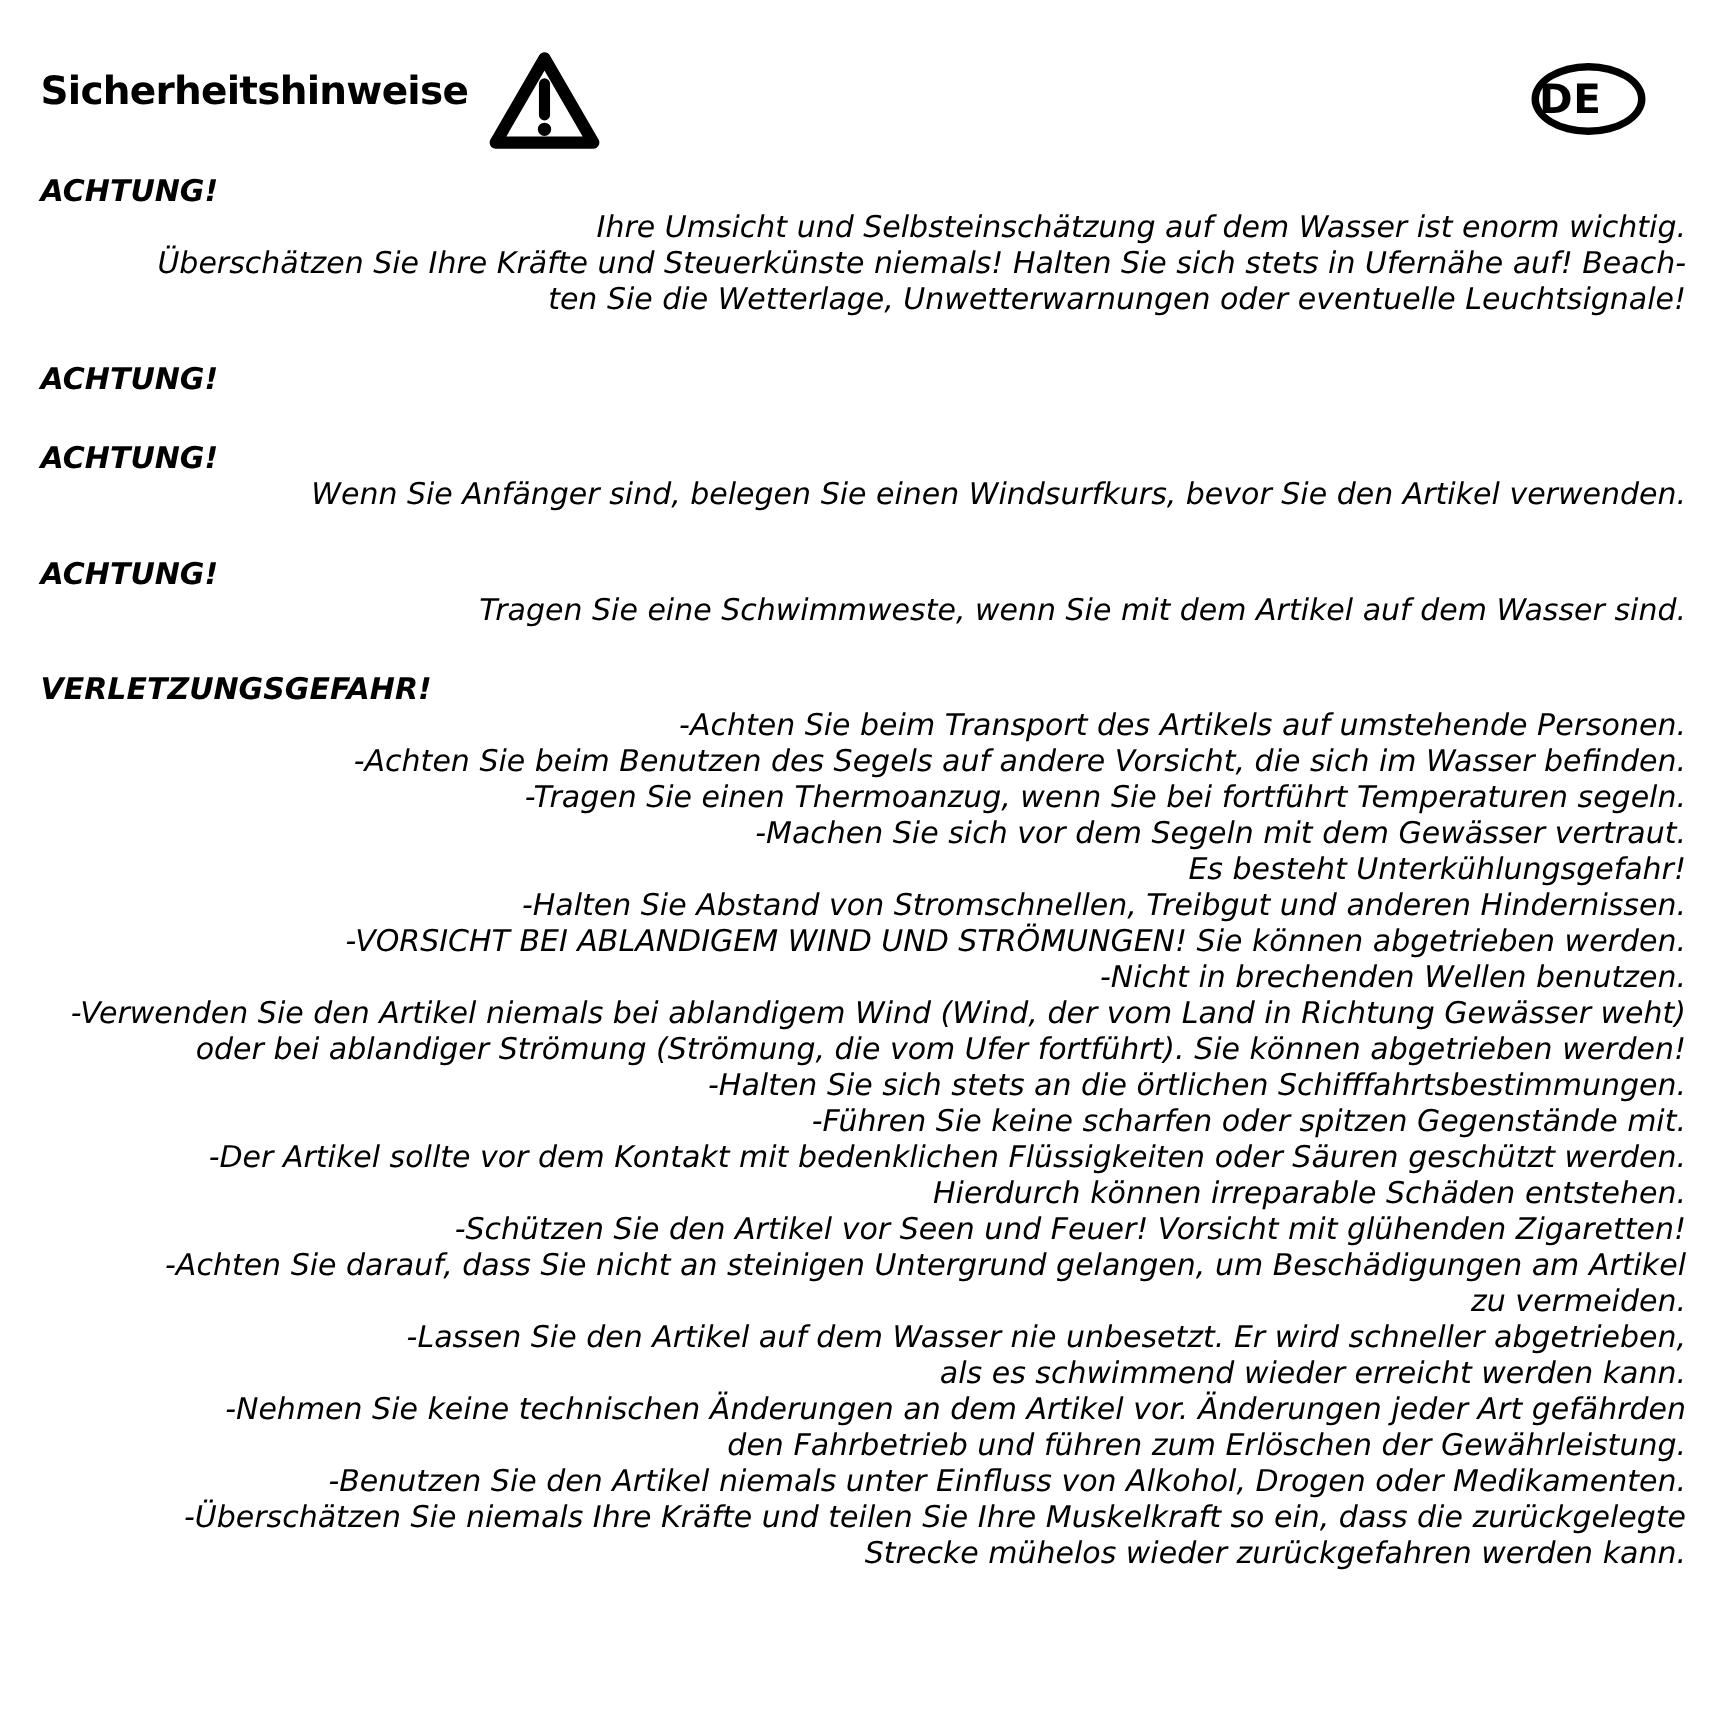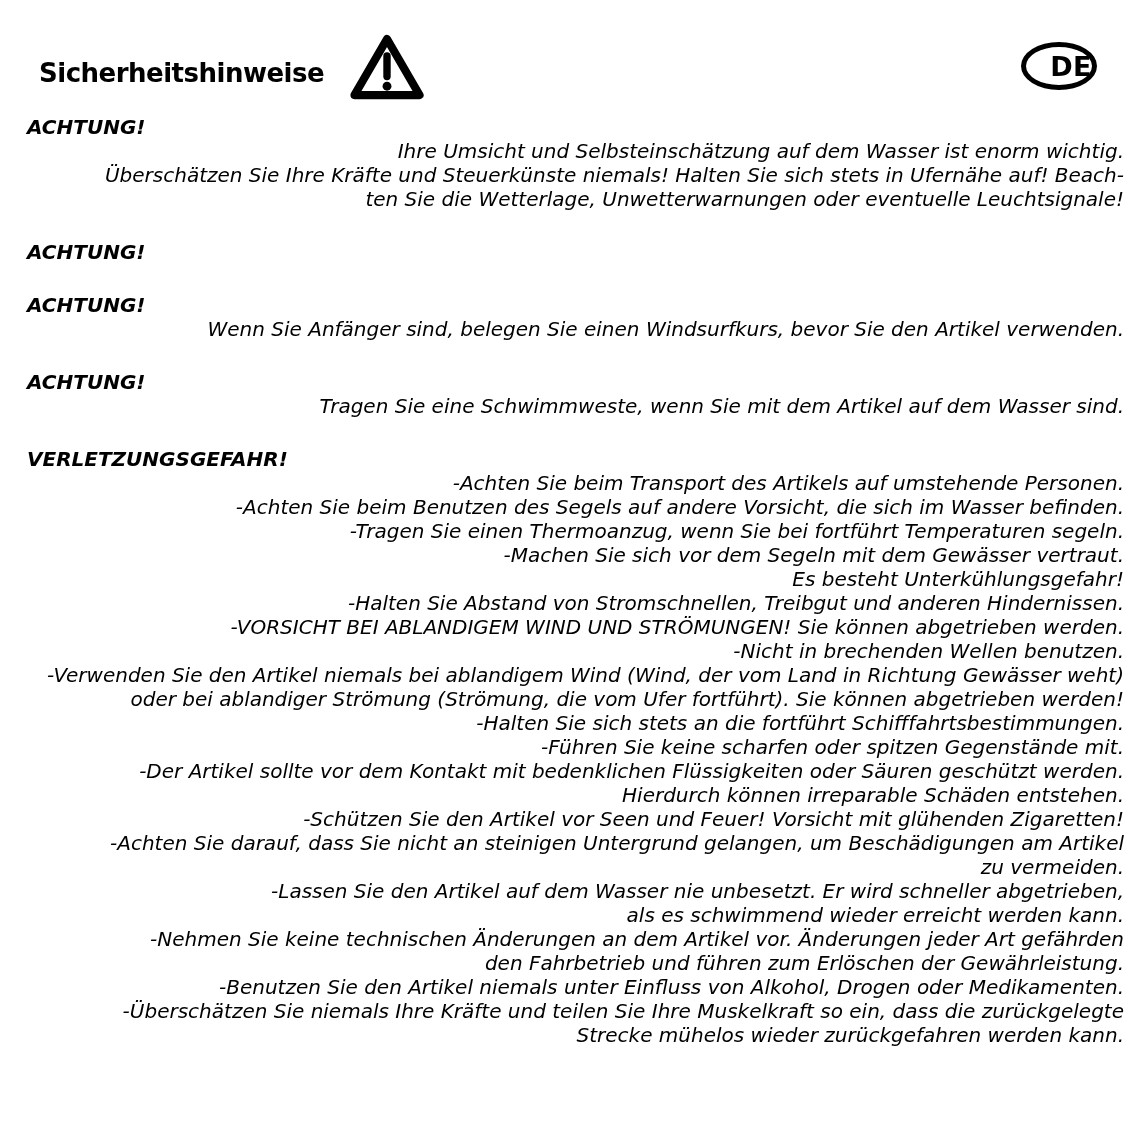--- a/index.html
+++ b/index.html
@@ -18,21 +18,21 @@
     padding: 33px 18px 0 27px;
     overflow: hidden;
   }
   .title-row {
     display: flex;
     align-items: flex-start;
     gap: 14px;
     height: 66px;
   }
   h1.doc-title {
-    margin: 12px;
+    margin: 0;
     padding-top: 14px;
     font-size: 26px;
     font-weight: bold;
     letter-spacing: -0.5px;
     white-space: nowrap;
     line-height: 1.1;
   }
   .warn-tri {
     flex: 0 0 auto;
     display: block;
@@ -40,21 +40,21 @@
   .lang-badge {
     position: absolute;
     top: 42px;
     right: 45px;
     width: 66px;
     height: 38px;
     border: 5px solid #000000;
     border-radius: 50% / 50%;
     display: flex;
     align-items: center;
-    justify-content: flex-end;
+    justify-content: flex-start;
     font-size: 27px;
     font-weight: bold;
     letter-spacing: 0.5px;
     background: #ffffff;
   }
   main.content {
     margin-top: 16px;
   }
   section.warning-section {
     margin: 0 0 29px 0;
@@ -128,21 +128,21 @@
           <div class="line">-Achten Sie beim Transport des Artikels auf umstehende Personen.</div>
           <div class="line">-Achten Sie beim Benutzen des Segels auf andere Vorsicht, die sich im Wasser befinden.</div>
           <div class="line">-Tragen Sie einen Thermoanzug, wenn Sie bei fortführt Temperaturen segeln.</div>
           <div class="line">-Machen Sie sich vor dem Segeln mit dem Gewässer vertraut.</div>
           <div class="line"> Es besteht Unterkühlungsgefahr!</div>
           <div class="line">-Halten Sie Abstand von Stromschnellen, Treibgut und anderen Hindernissen.</div>
           <div class="line">-VORSICHT BEI ABLANDIGEM WIND UND STRÖMUNGEN! Sie können abgetrieben werden.</div>
           <div class="line">-Nicht in brechenden Wellen benutzen.</div>
           <div class="line">-Verwenden Sie den Artikel niemals bei ablandigem Wind (Wind, der vom Land in Richtung Gewässer weht)</div>
           <div class="line"> oder bei ablandiger Strömung (Strömung, die vom Ufer fortführt). Sie können abgetrieben werden!</div>
-          <div class="line">-Halten Sie sich stets an die fortführt Schifffahrtsbestimmungen.</div>
+          <div class="line">-Halten Sie sich stets an die örtlichen Schifffahrtsbestimmungen.</div>
           <div class="line">-Führen Sie keine scharfen oder spitzen Gegenstände mit.</div>
           <div class="line">-Der Artikel sollte vor dem Kontakt mit bedenklichen Flüssigkeiten oder Säuren geschützt werden.</div>
           <div class="line"> Hierdurch können irreparable Schäden entstehen.</div>
           <div class="line">-Schützen Sie den Artikel vor Seen und Feuer! Vorsicht mit glühenden Zigaretten!</div>
           <div class="line">-Achten Sie darauf, dass Sie nicht an steinigen Untergrund gelangen, um Beschädigungen am Artikel</div>
           <div class="line"> zu vermeiden.</div>
           <div class="line">-Lassen Sie den Artikel auf dem Wasser nie unbesetzt. Er wird schneller abgetrieben,</div>
           <div class="line"> als es schwimmend wieder erreicht werden kann.</div>
           <div class="line">-Nehmen Sie keine technischen Änderungen an dem Artikel vor. Änderungen jeder Art gefährden</div>
           <div class="line"> den Fahrbetrieb und führen zum Erlöschen der Gewährleistung.</div>

